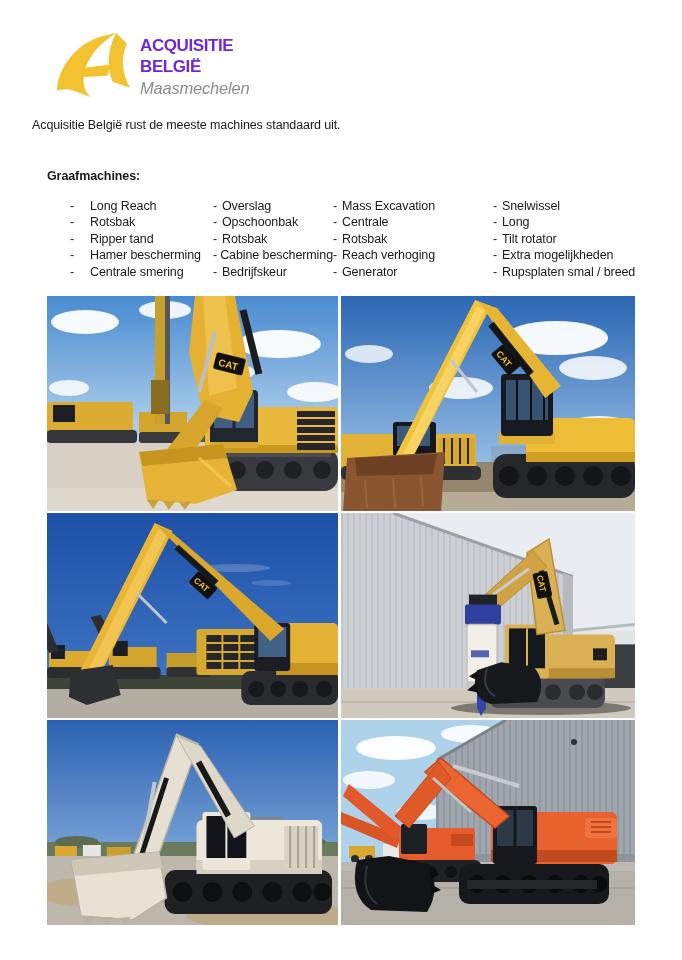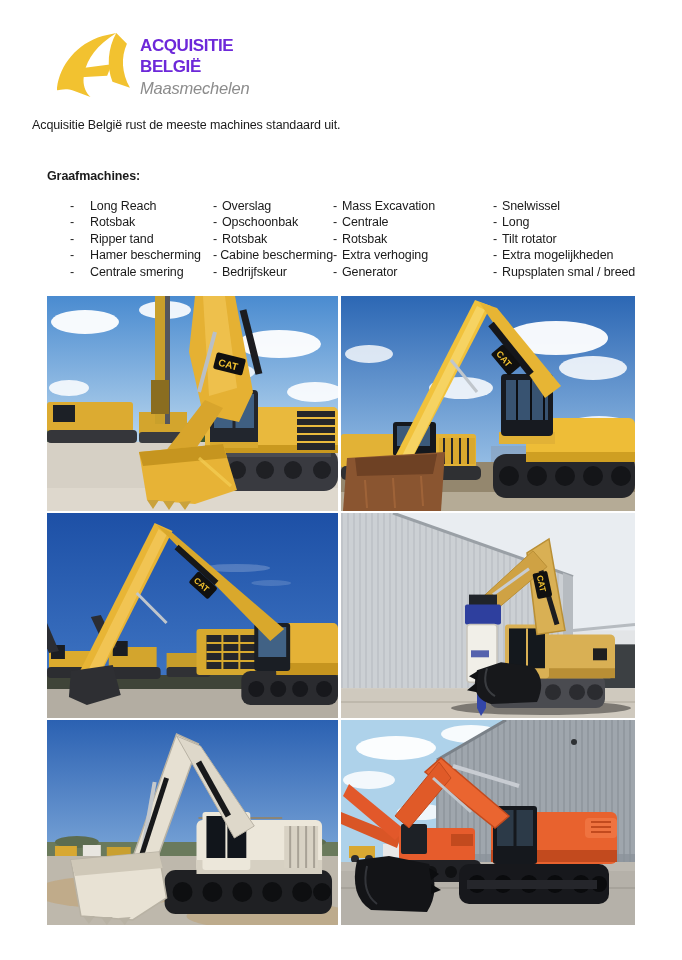--- a/index.html
+++ b/index.html
@@ -114,21 +114,21 @@
       <div class="opt-row">
           <span class="dash">-</span>
           <span>Centrale</span>
         </div>
       <div class="opt-row">
           <span class="dash">-</span>
           <span>Rotsbak</span>
         </div>
       <div class="opt-row">
           <span class="dash">-</span>
-          <span>Extra verhoging</span>
+          <span>Reach verhoging</span>
         </div>
       <div class="opt-row">
           <span class="dash">-</span>
           <span>Generator</span>
         </div>
     </div>
     <div class="opt-col opt-col-4">
       <div class="opt-row">
           <span class="dash">-</span>
           <span>Snelwissel</span>

